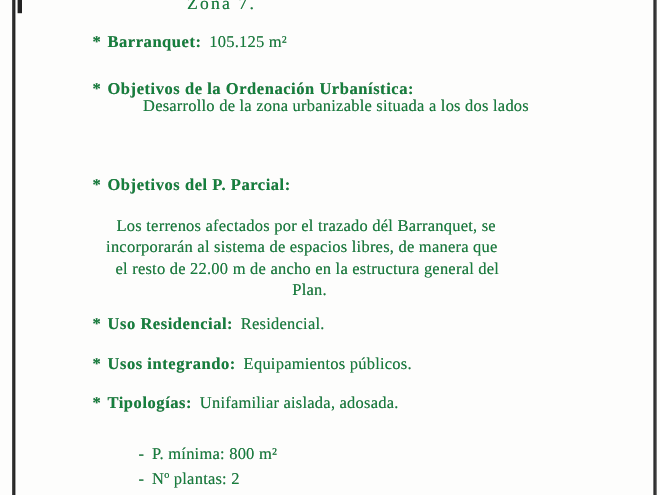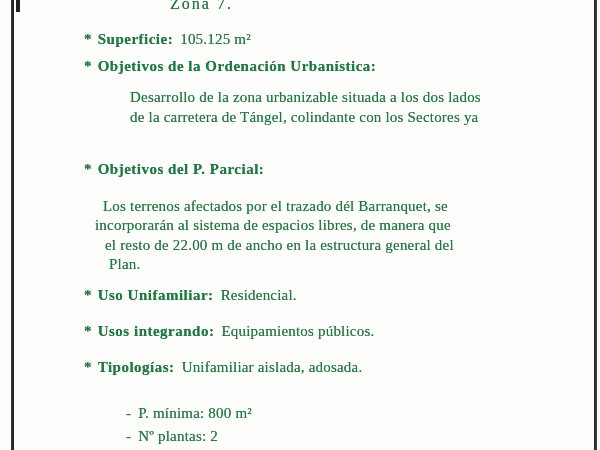--- a/index.html
+++ b/index.html
@@ -37,34 +37,34 @@
   }
   .zona {
     position: absolute; left: 170px; top: -5px;
     font-size: 16px; letter-spacing: 2px;
   }
   .item { position: absolute; left: 84px; white-space: nowrap; }
   .bullet { display: inline-block; margin-right: 6px; font-weight: bold; }
   .label { font-weight: bold; margin-right: 7px; letter-spacing: 0.5px; }
   .value { font-weight: normal; }
 
-  .para { position: absolute; white-space: nowrap; }
+  .para { position: absolute; white-space: nowrap; text-align: center; }
   .para .pline { line-height: 19.5px; }
 
   .para-urb { left: 130px; top: 88px; }
 
   .para-parcial { left: 95px; top: 181px; }
   .para-parcial .pline { line-height: 19.3px; }
   .para-parcial .pline:nth-child(1) { margin-left: 8px; margin-top: 16px; }
   .para-parcial .pline:nth-child(3) { margin-left: 10px; }
   .para-parcial .pline:nth-child(4) { margin-left: 14px; }
   .para-parcial .pline:nth-child(5) { }
 
   .it-superficie   { top: 31px; }
-  .it-objurb       { top: 58px; }
+  .it-objurb       { top: 73px; }
   .it-objparcial   { top: 161px; }
   .it-uso          { top: 287px; }
   .it-admisibles   { top: 323px; }
   .it-tipologias   { top: 359px; }
 
   .spec { position: absolute; left: 126px; white-space: nowrap; margin-top: 15px; }
   .spec .dash { display: inline-block; margin-right: 7px; }
   .spec-1 { top: 390px; }
   .spec-2 { top: 413px; }
   .spec-3 { top: 452px; }
@@ -74,43 +74,42 @@
 
 <div class="page">
 
   <div class="border-left"></div>
   <div class="border-dash"></div>
   <div class="border-right"></div>
 
   <div class="zona">Zona 7.</div>
 
   <div class="item it-superficie">
-    <span class="bullet">*</span><span class="label">Superficie:</span><span class="value">105.125 m²</span>
+    <span class="bullet">*</span><span class="label">Barranquet:</span><span class="value">105.125 m²</span>
   </div>
 
   <div class="item it-objurb">
     <span class="bullet">*</span><span class="label">Objetivos de la Ordenación Urbanística:</span>
   </div>
   <div class="para para-urb">
     <div class="pline">Desarrollo de la zona urbanizable situada a los dos lados</div>
-    <div class="pline">de la carretera de Tángel, colindante con los Sectores ya</div>
   </div>
 
   <div class="item it-objparcial">
     <span class="bullet">*</span><span class="label">Objetivos del P. Parcial:</span>
   </div>
   <div class="para para-parcial">
     <div class="pline">Los terrenos afectados por el trazado dél Barranquet, se</div>
     <div class="pline">incorporarán al sistema de espacios libres, de manera que</div>
     <div class="pline">el resto de 22.00 m de ancho en la estructura general del</div>
     <div class="pline">Plan.</div>
   </div>
 
   <div class="item it-uso">
-    <span class="bullet">*</span><span class="label">Uso Unifamiliar:</span><span class="value">Residencial.</span>
+    <span class="bullet">*</span><span class="label">Uso Residencial:</span><span class="value">Residencial.</span>
   </div>
 
   <div class="item it-admisibles">
     <span class="bullet">*</span><span class="label">Usos integrando:</span><span class="value">Equipamientos públicos.</span>
   </div>
 
   <div class="item it-tipologias">
     <span class="bullet">*</span><span class="label">Tipologías:</span><span class="value">Unifamiliar aislada, adosada.</span>
   </div>
 

